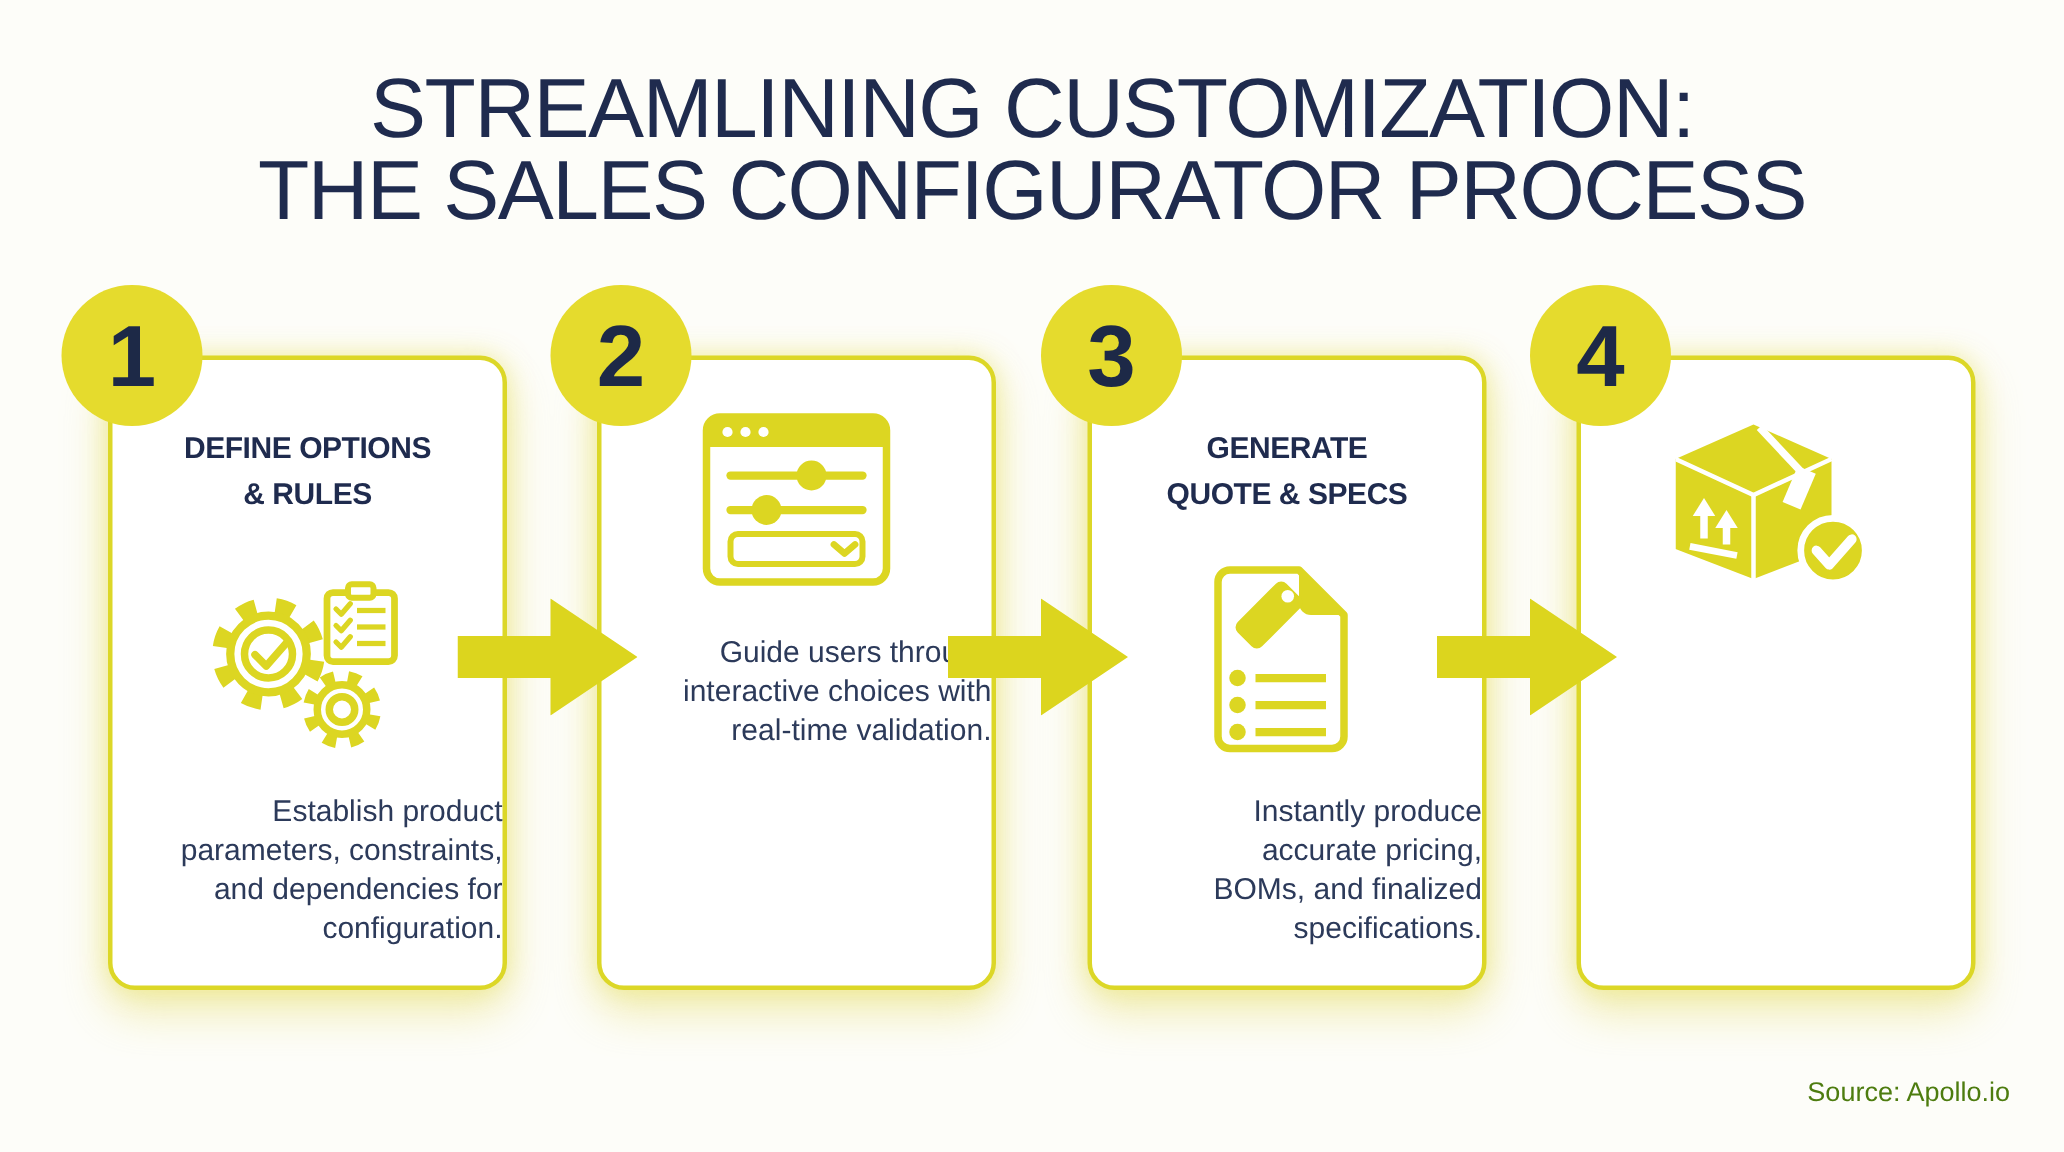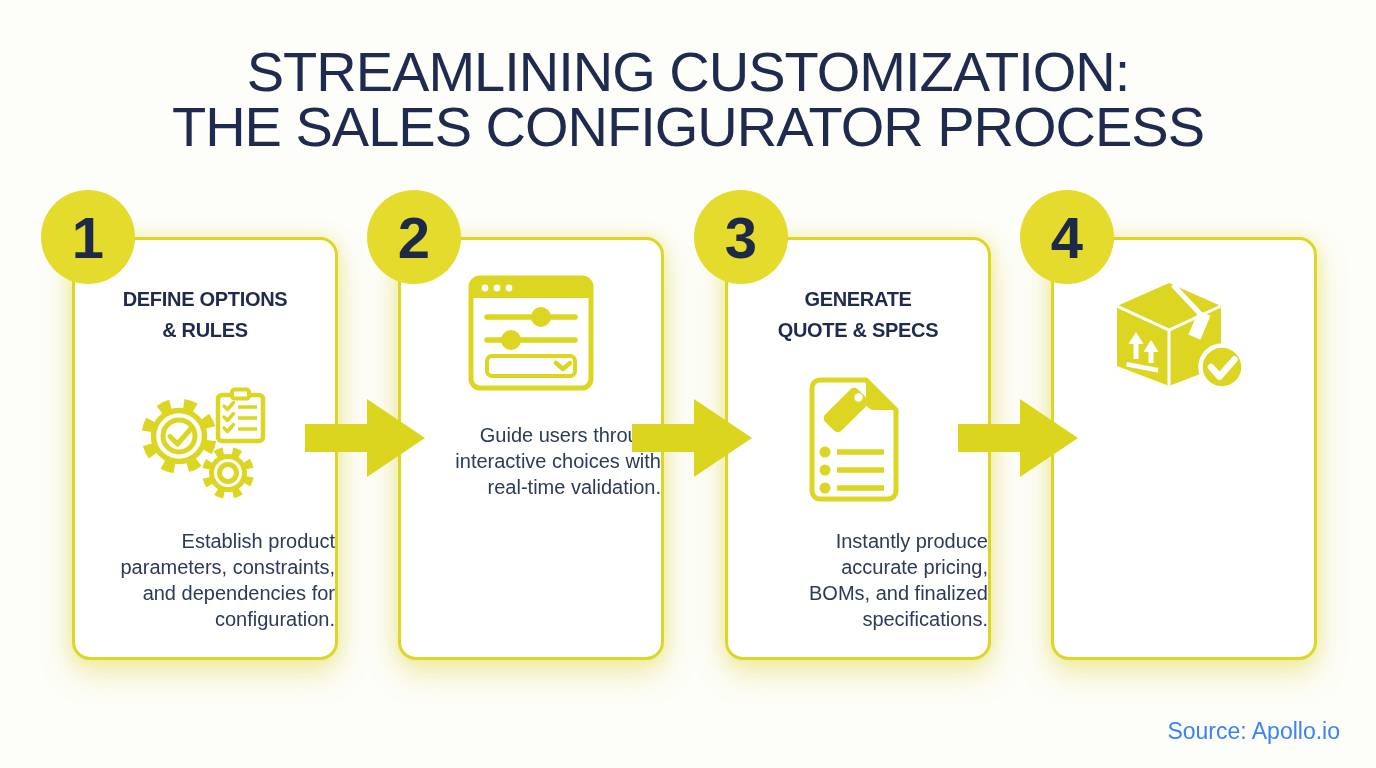--- a/index.html
+++ b/index.html
@@ -42,21 +42,21 @@
   .card-desc {
     margin-top:14px; text-align:right; white-space:pre-line;
     font-size:20px; line-height:26px; color:#2c3a5a;
   }
   .flow-arrow { position:absolute; top:399px; width:120px; height:78px; z-index:6; }
   .arrow-1 { left:305px; }
   .arrow-2 { left:632px; }
   .arrow-3 { left:958px; }
   .source-note {
     position:absolute; top:718px; right:36px;
-    font-size:23px; color:#3b82f6;
+    font-size:18px; color:#4d7c0f;
   }
 </style>
 </head>
 <body>
 
 <div class="stage">
 
   <div class="main-title">STREAMLINING CUSTOMIZATION:
 THE SALES CONFIGURATOR PROCESS</div>
 

